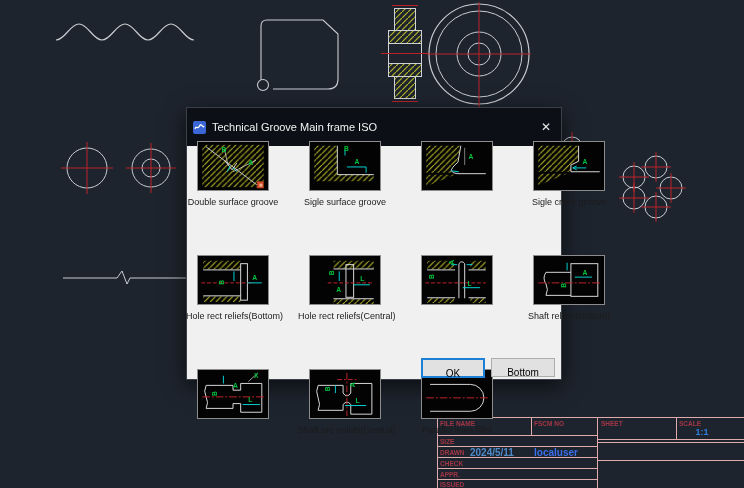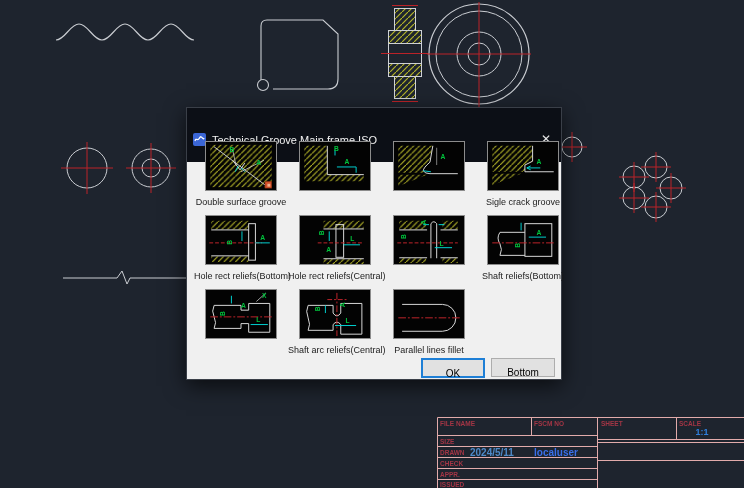--- a/index.html
+++ b/index.html
@@ -4,27 +4,27 @@
 <style>
   html,body{margin:0;padding:0;}
   body{width:744px;height:488px;position:relative;overflow:hidden;
        background:#1e242e;font-family:"Liberation Sans",sans-serif;}
   svg{display:block;}
   .canvas-svg{position:absolute;left:0;top:0;}
   
   .dialog{position:absolute;left:186px;top:107px;width:376px;height:273px;
           background:#f0f0f0;border:1px solid #3a3f48;box-sizing:border-box;
           box-shadow:0 6px 20px rgba(0,0,0,.65);}
-  .titlebar{height:22px;background:#0c0f16;display:flex;align-items:flex-end;
-            padding:16px 6px;color:#f2f2f2;font-size:11px;}
+  .titlebar{height:22px;background:#0c0f16;display:flex;align-items:center;
+            padding:8px 6px;color:#f2f2f2;font-size:11px;}
   .titlebar .title{flex:1;margin-left:6px;white-space:nowrap;}
   .close{width:18px;text-align:center;font-size:12px;color:#e8e8e8;cursor:pointer;}
   .dbody{position:absolute;top:22px;left:0;right:0;bottom:0;}
-  .grid{position:absolute;left:18px;top:11px;display:grid;
-        grid-template-columns:repeat(4,72px);column-gap:22px;}
+  .grid{position:absolute;left:10px;top:11px;display:grid;
+        grid-template-columns:repeat(4,72px);column-gap:22px;gap:40px;}
   .cell{width:72px;}
   .thumb{width:72px;height:50px;background:#030303;position:relative;
          border:1px solid #8c8c8c;box-sizing:border-box;}
   .lbl{height:24px;line-height:22px;font-size:9px;color:#1b1b1b;text-align:center;
        width:94px;margin-left:-11px;white-space:nowrap;}
   .winbtn{position:absolute;width:64px;height:19px;padding:8px;font-size:10px;
           font-family:"Liberation Sans",sans-serif;background:#e1e1e1;
           border:1px solid #adadad;box-sizing:border-box;}
   .winbtn.ok{left:234px;top:228px;border:2px solid #1e7fd6;}
   .winbtn.cancel{left:304px;top:228px;}
@@ -190,20 +190,21 @@
       <div class="cell">
         <div class="thumb">
           <svg width="70" height="48" viewBox="0 0 72 50">
             <polygon points="4,4 28,4 28,34 66,34 66,41 4,41" fill="url(#hatch)"></polygon>
             <path d="M28,4 L28,34 L66,34" stroke="#e0e0e0" fill="none"></path>
             <path d="M36,8 L36,14 M38,26 L58,26 M58,26 L58,32" stroke="#00d8d8" fill="none"></path>
             <text class="ann" x="35" y="9">B</text>
             <text class="ann" x="46" y="23">A</text>
           </svg>
         </div>
+        <div class="lbl">Sigle surface groove</div>
       </div>
 
       <div class="cell">
         <div class="thumb">
           <svg width="70" height="48" viewBox="0 0 72 50">
             <polygon points="4,4 40,4 36,22 29,29 33,32 4,32" fill="url(#hatch)"></polygon>
             <polygon points="4,34 34,34 4,46" fill="url(#hatch)"></polygon>
             <path d="M40,4 L37,21 Q30,27 30,30 Q32,33 37,33 L66,33" stroke="#e0e0e0" fill="none"></path>
             <path d="M30,30 L38,31" stroke="#00d8d8"></path>
             <path d="M44,6 L44,24" stroke="#bbbbbb" stroke-width=".7"></path>

